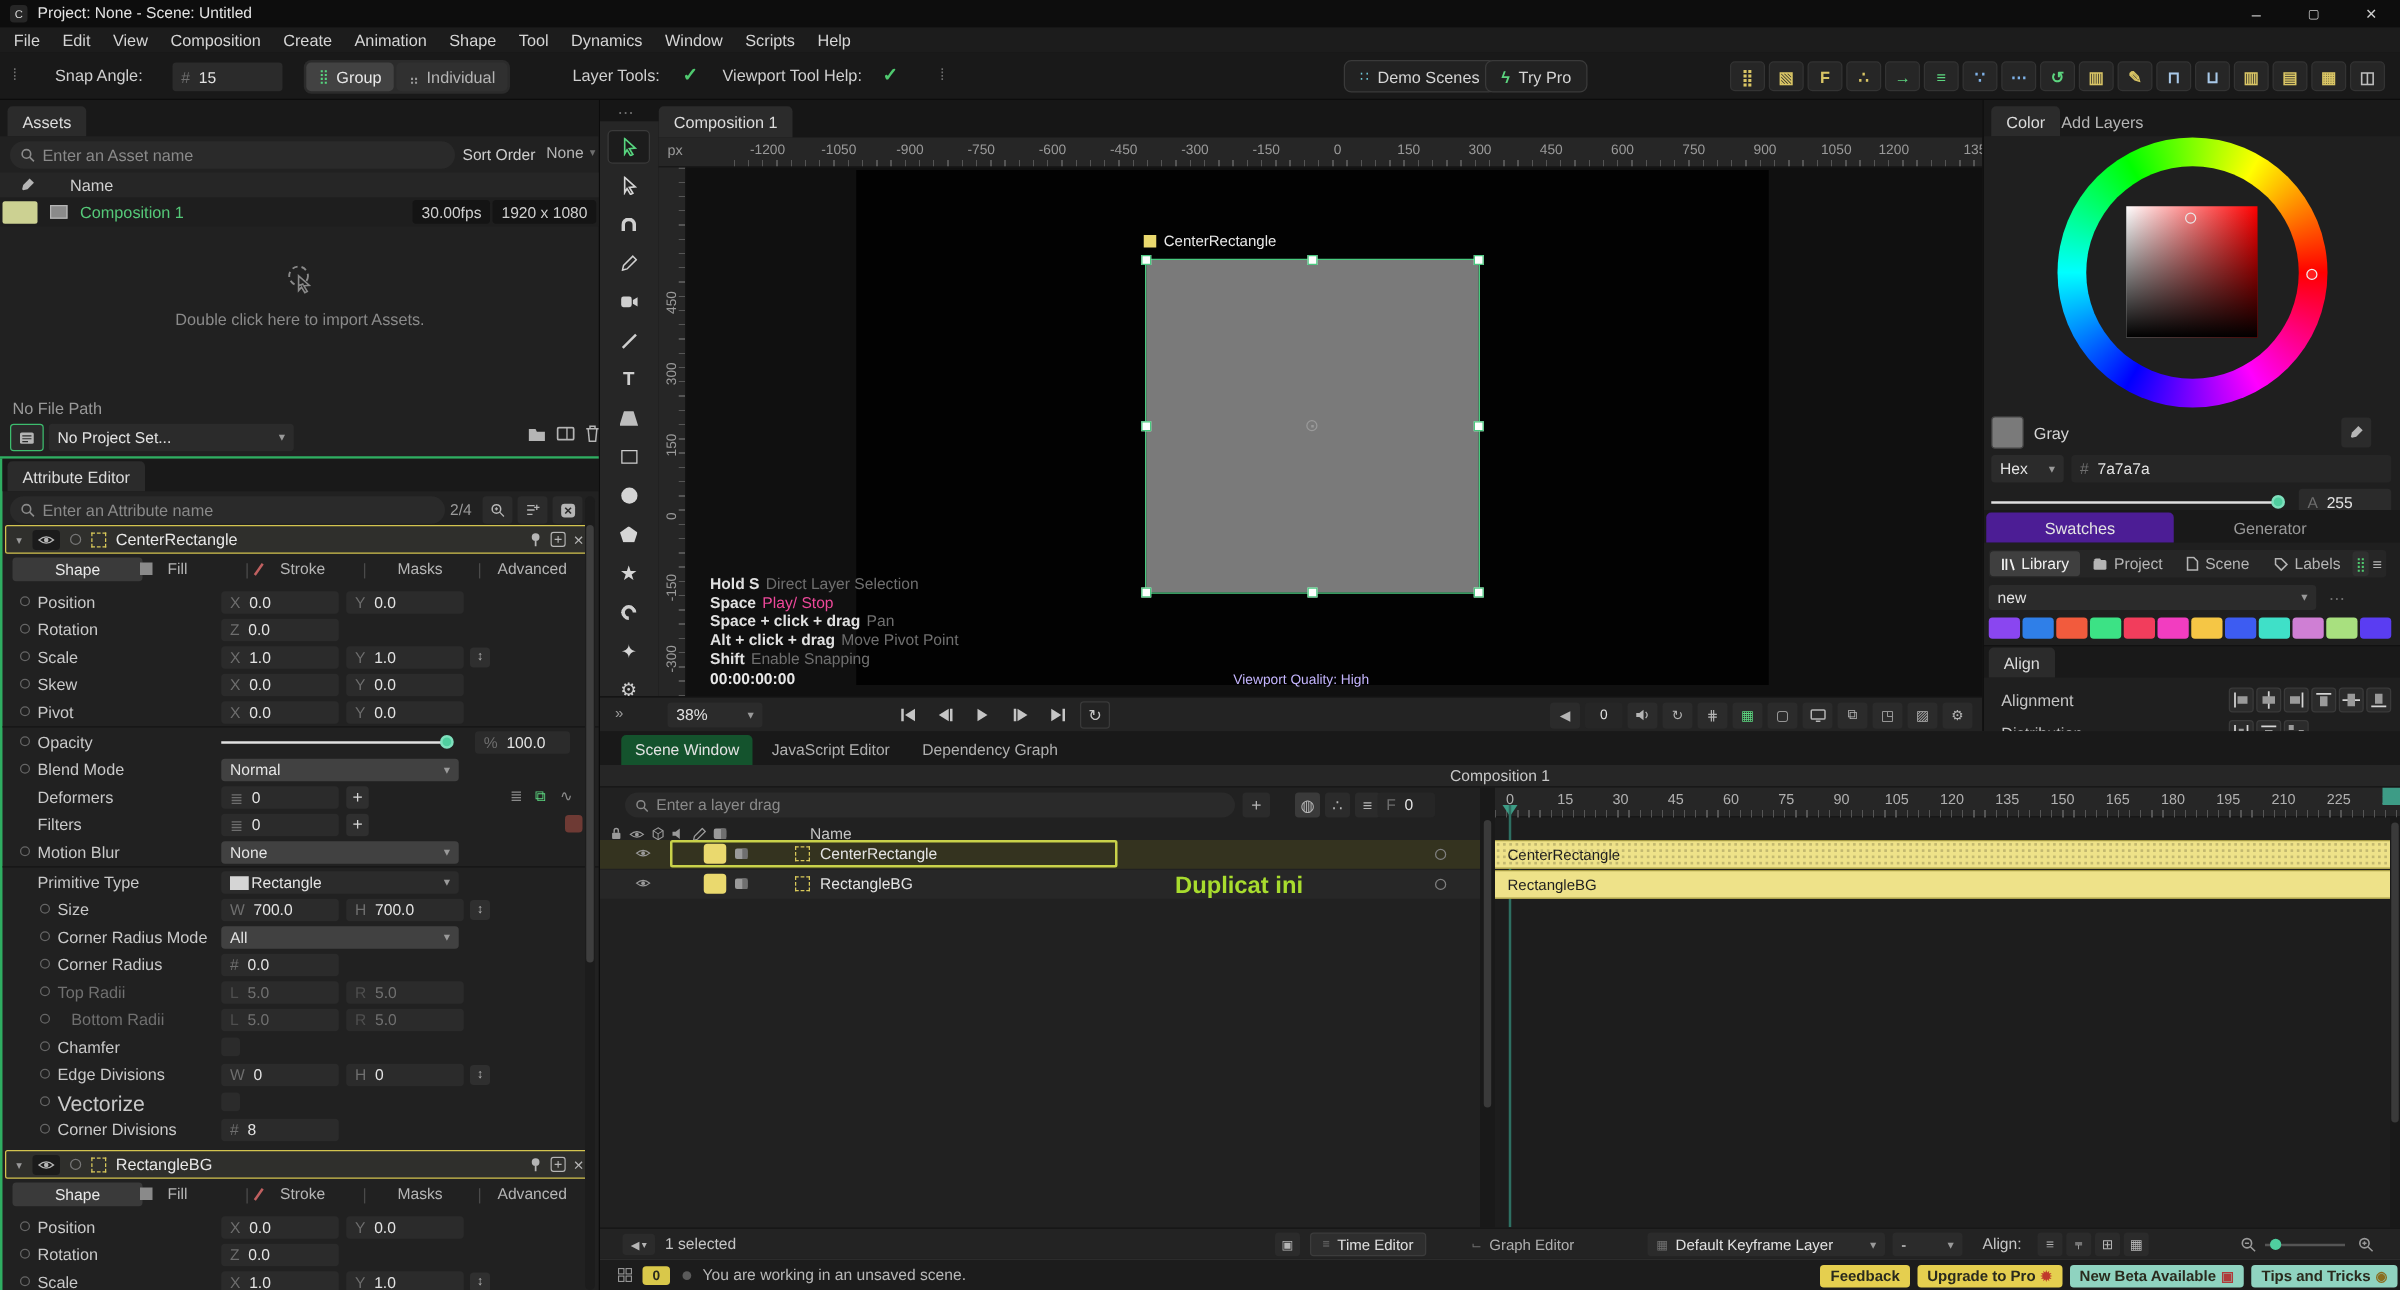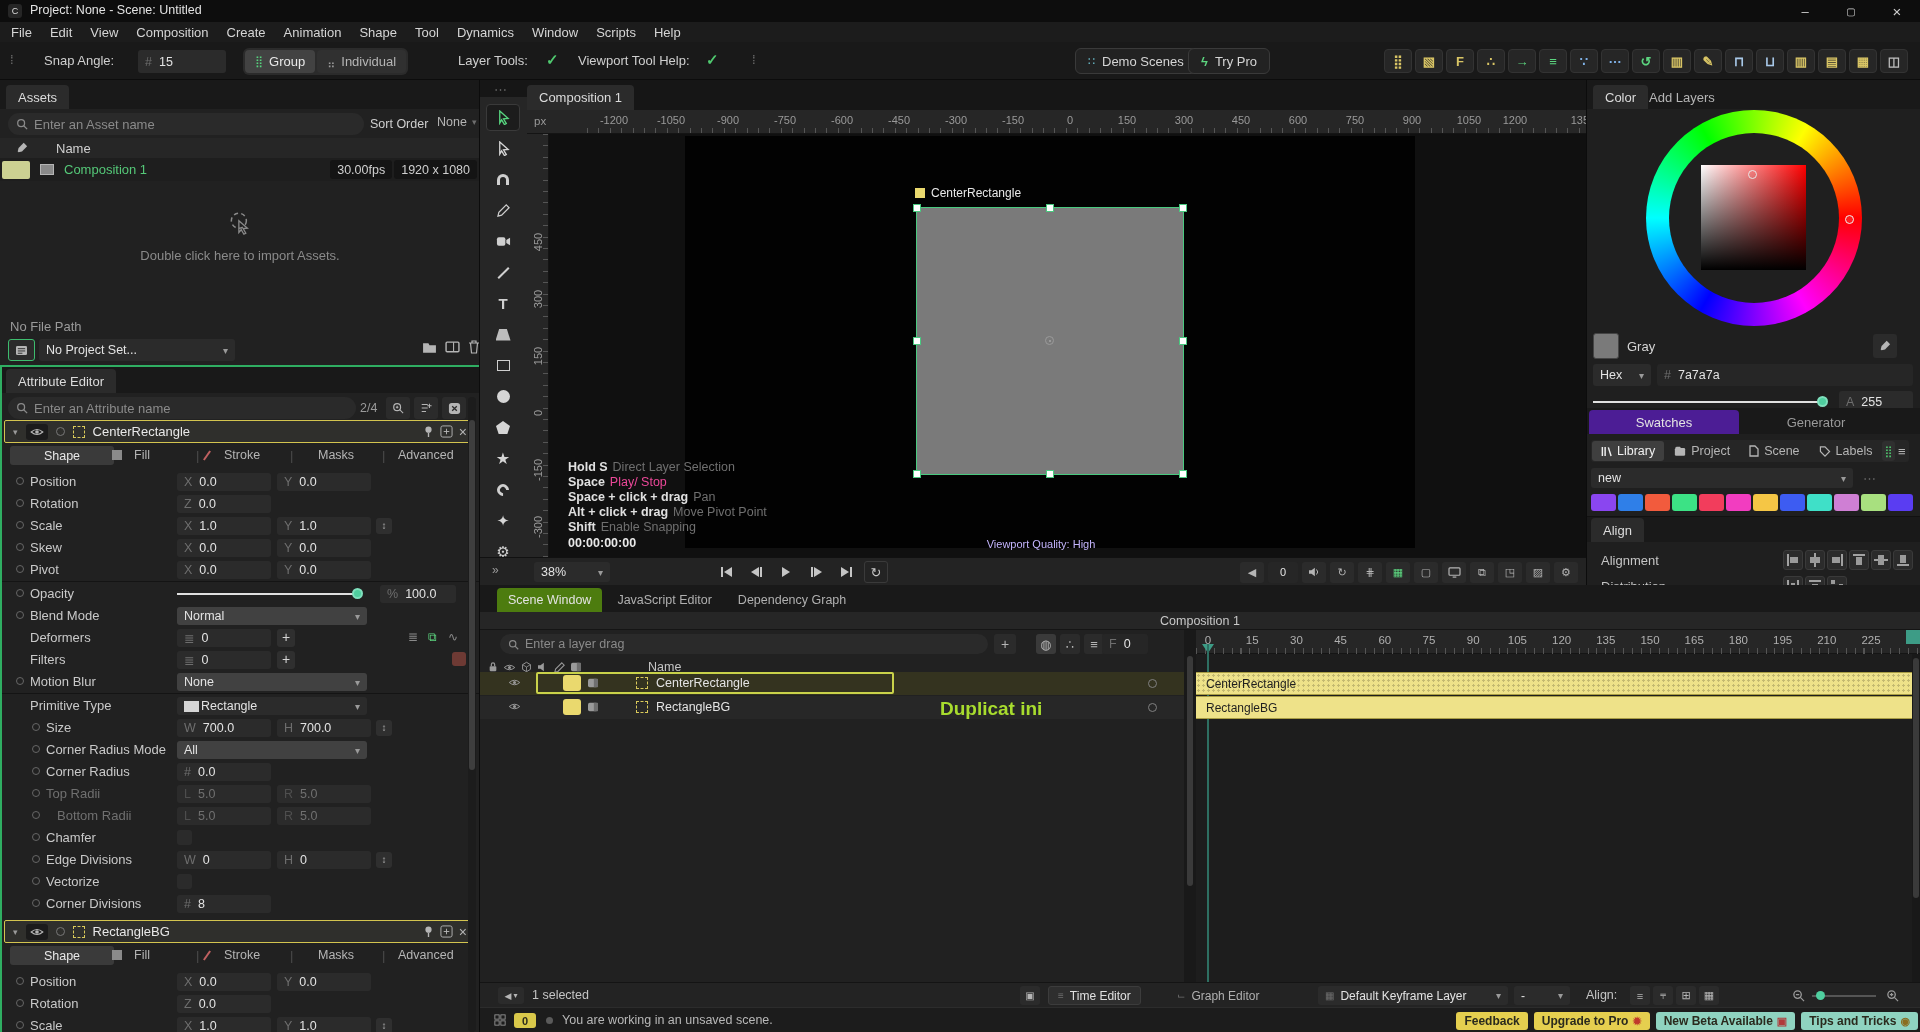--- a/index.html
+++ b/index.html
@@ -401,21 +401,21 @@
       <div class="fbox" style="position: absolute; left: 177px; top: 771px; width: 94px; height: 18px;">
         <div class="pfx">W</div>
         <div class="val">0</div>
       </div>
       <div class="fbox" style="position: absolute; left: 277px; top: 771px; width: 94px; height: 18px;">
         <div class="pfx">H</div>
         <div class="val">0</div>
       </div>
       <div style="position: absolute; left: 376px; top: 772px; background: rgb(47, 47, 47); border-radius: 3px; color: rgb(181, 181, 181); font-size: 10px; text-align: center; line-height: 16px; width: 16px; height: 16px;">↕</div>
       <div style="position: absolute; left: 32px; top: 797px; border: 1.5px solid rgb(102, 102, 102); border-radius: 50%; width: 8px; height: 8px;"></div>
-      <div style="position: absolute; left: 46px; top: 794px; color: rgb(201, 201, 201); font-size: 13px;">Vectorize</div>
+      <div style="position: absolute; left: 46px; top: 794px; color: rgb(201, 201, 201); font-size: 17px;">Vectorize</div>
       <div style="position: absolute; left: 177px; top: 794px; background: rgb(43, 43, 43); border-radius: 3px; width: 15px; height: 15px;"></div>
       <div style="position: absolute; left: 32px; top: 819px; border: 1.5px solid rgb(102, 102, 102); border-radius: 50%; width: 8px; height: 8px;"></div>
       <div style="position: absolute; left: 46px; top: 816px; color: rgb(201, 201, 201); font-size: 13px;">Corner Divisions</div>
       <div class="fbox" style="position: absolute; left: 177px; top: 815px; width: 94px; height: 18px;">
         <div class="pfx">#</div>
         <div class="val">8</div>
       </div>
       <div class="hdr" style="position: absolute; left: 4px; top: 840px; width: 472px; height: 23px;">
         <div style="color: rgb(154, 154, 154); font-size: 9px;">▾</div>
         <div style="width: 22px; height: 16px; background: rgb(27, 27, 27); border-radius: 3px; display: flex; align-items: center; justify-content: center;">
@@ -850,21 +850,21 @@
           <rect x="11" y="7" width="4" height="4" fill="#9a9a9a"></rect>
           <rect x="7" y="11" width="4" height="4" fill="#9a9a9a"></rect>
         </svg>
       </div>
     </div>
 </div>
 
 <div class="abs" id="timeline" style="left:480px;top:585px;width:1440px;height:422px;background:#212121;overflow:hidden;">
   <div class="abs" style="left:0;top:0;width:1440px;height:27px;background:#191919;"></div>
   <div class="abs flex" id="tl-tabs" style="left:17px;top:3px;height:24px;gap:4px;">
-      <div style="height: 24px; display: flex; align-items: center; padding: 0px 11px; border-radius: 4px 4px 0px 0px; background: #4d7c0f; color: rgb(227, 227, 227); font-size: 12.5px;">Scene Window</div>
+      <div style="height: 24px; display: flex; align-items: center; padding: 0px 11px; border-radius: 4px 4px 0px 0px; background: #14532d; color: rgb(227, 227, 227); font-size: 12.5px;">Scene Window</div>
       <div style="height: 24px; display: flex; align-items: center; padding: 0px 11px; border-radius: 4px 4px 0px 0px; background: transparent; color: rgb(176, 176, 176); font-size: 12.5px;">JavaScript Editor</div>
       <div style="height: 24px; display: flex; align-items: center; padding: 0px 11px; border-radius: 4px 4px 0px 0px; background: transparent; color: rgb(176, 176, 176); font-size: 12.5px;">Dependency Graph</div>
     </div>
   <div class="abs flex" style="left:0;top:27px;width:1440px;height:18px;background:#262626;border-bottom:1px solid #151515;justify-content:center;">
     <span style="font-size:12.5px;color:#c8c8c8;">Composition 1</span>
   </div>
 
   <div class="abs inp" style="left:20px;top:49px;width:488px;height:20px;">
     <span>
         <svg width="11" height="11" viewBox="0 0 14 14">

